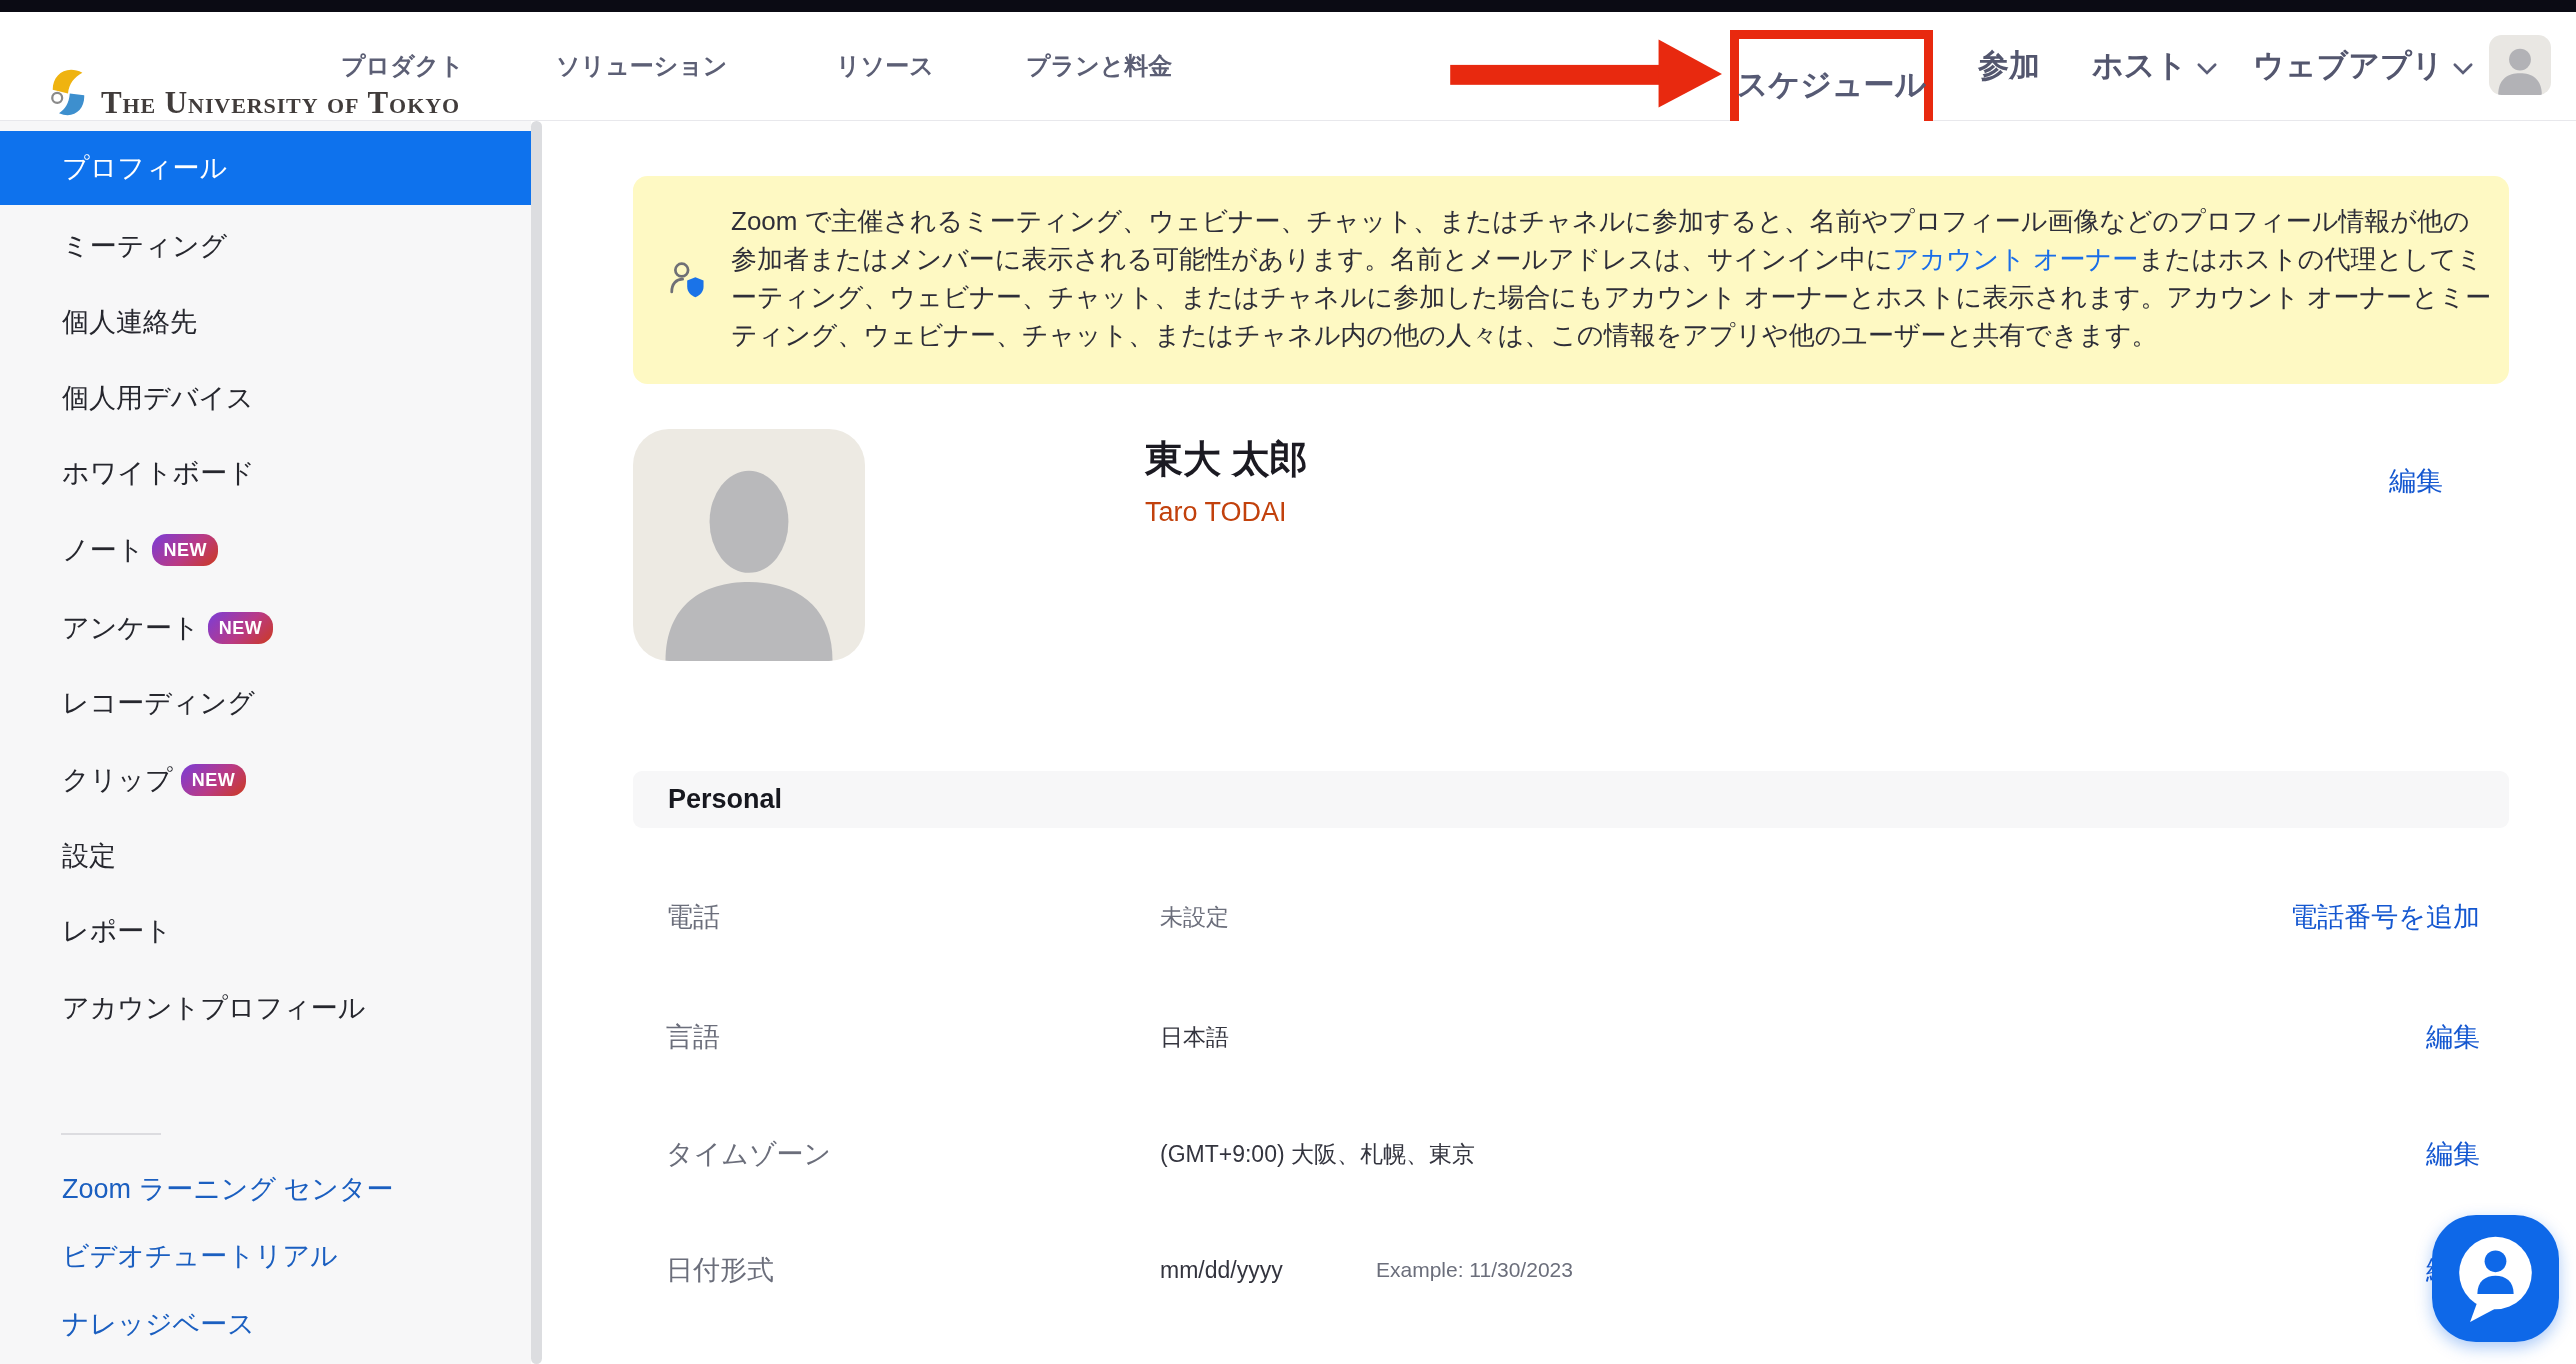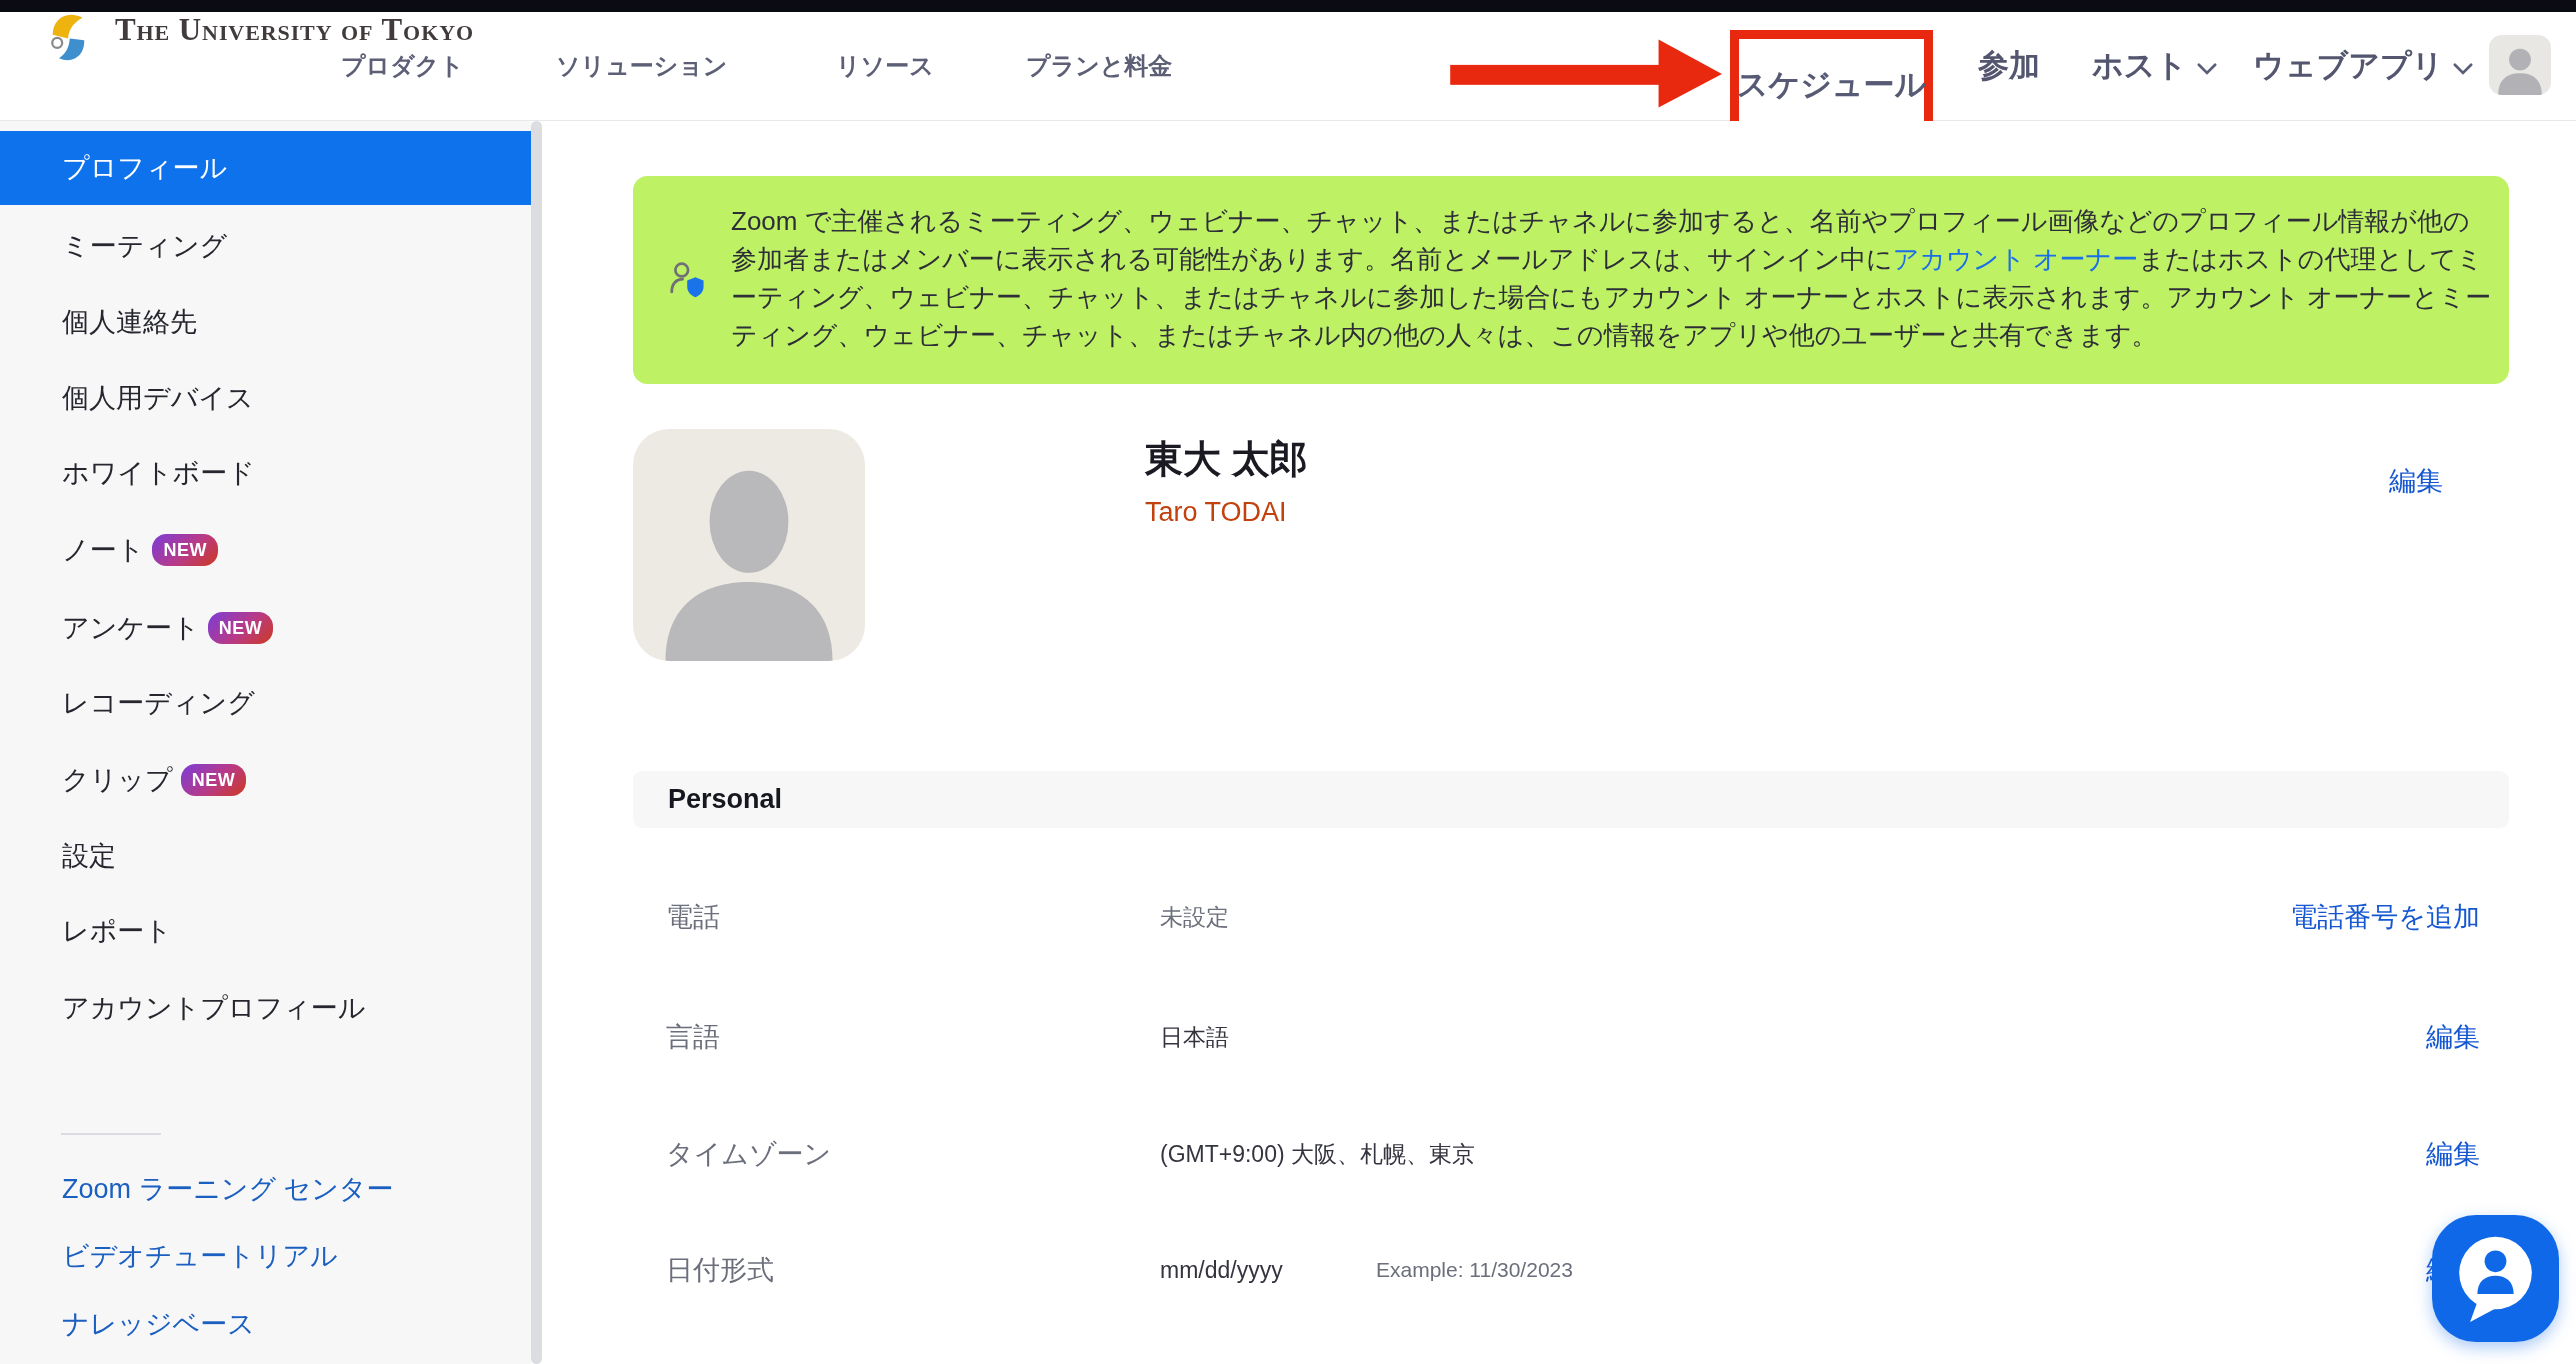--- a/index.html
+++ b/index.html
@@ -5,42 +5,42 @@
   html,body{margin:0;padding:0;background:#fff;}
   *{box-sizing:border-box;}
   body{font-family:"Liberation Sans","DejaVu Sans",sans-serif;}
   #canvas{position:relative;width:2576px;height:1364px;overflow:hidden;background:#fff;}
 
   
   .topstrip{position:absolute;left:0;top:0;width:2576px;height:11.8px;background:#0b0b14;}
 
   
   .navbar{position:absolute;left:0;top:11.8px;width:2576px;height:109px;background:#fff;border-bottom:0.9px solid #e8e8ec;}
-  .logo{position:absolute;left:50px;top:0;height:109px;display:flex;align-items:flex-start;gap:29px;}
+  .logo{position:absolute;left:50px;top:0;height:109px;display:flex;align-items:flex-end;gap:15px;}
   .logo-text{font-family:"Liberation Serif","DejaVu Serif",serif;font-variant:small-caps;font-size:31px;font-weight:600;color:#413c3b;letter-spacing:0.9px;white-space:nowrap;}
   .nav-item{position:absolute;top:0;height:109px;display:flex;align-items:center;font-size:24px;font-weight:600;color:#5c5f75;white-space:nowrap;cursor:pointer;}
   .nav-item.strong{font-weight:700;color:#53566e;font-size:31px;}
   .chev{margin-left:9px;display:inline-block;}
   .arrow-wrap{position:absolute;left:1450px;top:23px;width:274px;height:77px;}
   .schedule-box{position:absolute;left:1730px;top:18px;width:203px;height:110px;border:9px solid #e8290f;background:#fff;display:flex;align-items:center;justify-content:center;font-size:31px;font-weight:700;color:#565a74;white-space:nowrap;}
   .nav-avatar{position:absolute;left:2489px;top:23.6px;width:62px;height:60px;border-radius:12.7px;background:#e9e7e3;overflow:hidden;cursor:pointer;}
 
   
   .sidebar{position:absolute;left:0;top:121px;width:531px;height:1243px;background:#f7f7f8;}
   .side-scrollbar{position:absolute;left:531px;top:121px;width:11px;height:1243px;background:#dcdde0;border-radius:5.4px;}
   .side-item{position:absolute;left:0;width:531px;height:76px;display:flex;align-items:center;padding-left:62px;font-size:27px;font-weight:500;color:#26272e;cursor:pointer;white-space:nowrap;}
   .side-item.active{background:#0e72ed;color:#fff;height:74px;}
   .badge{margin-left:8.2px;display:inline-flex;align-items:center;height:32px;padding:4px 11px;border-radius:14.5px;background:linear-gradient(135deg,#7a3dd8 0%,#b93a86 55%,#cc3a1f 100%);color:#fff;font-size:18px;font-weight:700;letter-spacing:0.5px;}
   .side-divider{position:absolute;left:61px;top:1133px;width:100px;height:1.8px;background:#dcdce0;}
   .side-link{position:absolute;left:0;width:531px;height:38px;display:flex;align-items:center;padding-left:62px;font-size:27px;color:#1b5fc0;cursor:pointer;white-space:nowrap;}
 
   
   .main{position:absolute;left:542px;top:121px;width:2034px;height:1243px;background:#fff;}
 
-  .infobox{position:absolute;left:633px;top:176px;width:1876px;height:208px;border-radius:14.5px;background:#bef264;}
+  .infobox{position:absolute;left:633px;top:176px;width:1876px;height:208px;border-radius:14.5px;background:#fef9c3;}
   .infobox .icon{position:absolute;left:35px;top:85px;}
   .info-lines{position:absolute;left:98px;top:26px;font-size:26px;line-height:38px;color:#2e2e38;}
   .info-line{white-space:nowrap;}
   .info-link{color:#1a6ee8;cursor:pointer;}
 
   .big-avatar{position:absolute;left:633px;top:429px;width:232px;height:232px;border-radius:36px;background:#edeae3;overflow:hidden;cursor:pointer;}
   .profile-name{position:absolute;left:1145px;top:434px;font-size:38px;font-weight:700;color:#1b1a22;white-space:nowrap;}
   .profile-roman{position:absolute;left:1145px;top:497px;font-size:27px;color:#c2410c;white-space:nowrap;}
   .name-edit{position:absolute;right:133px;top:463px;font-size:27px;color:#1457d0;cursor:pointer;}
 

